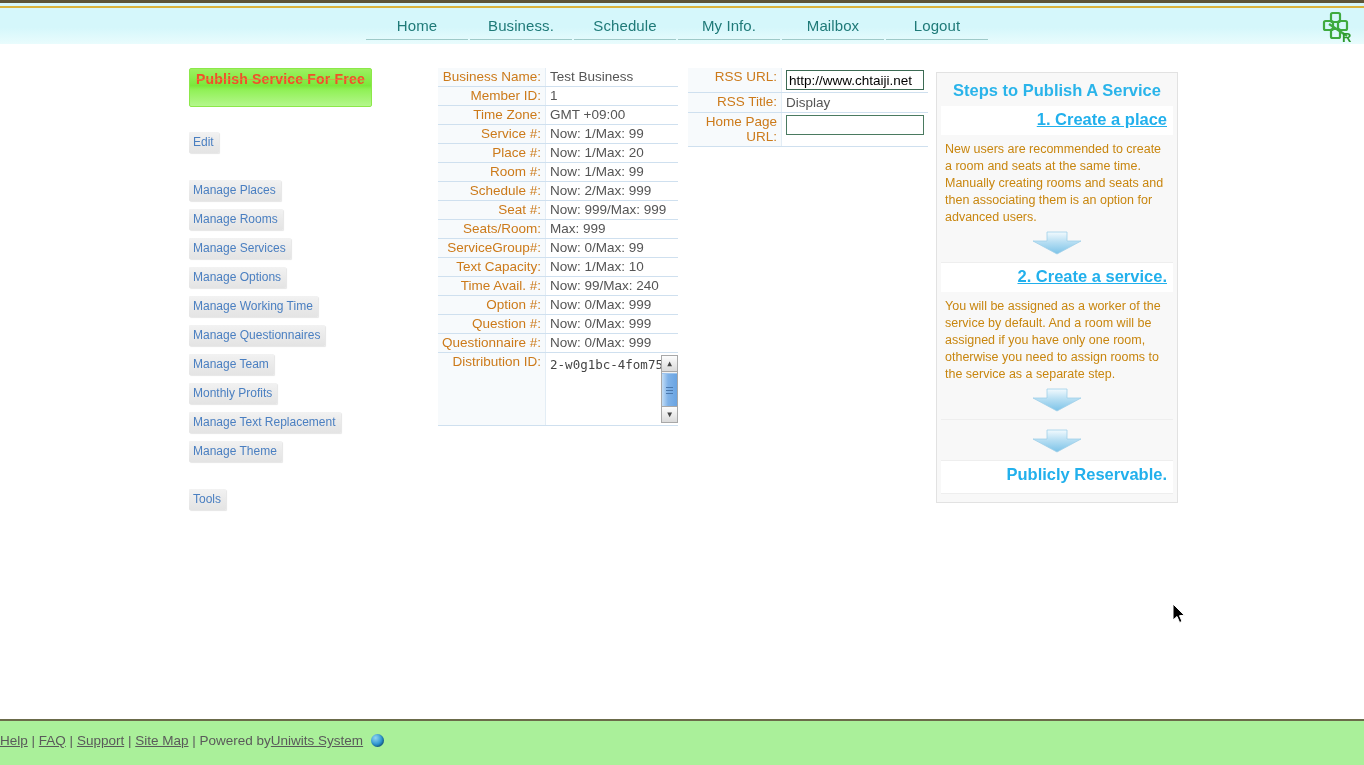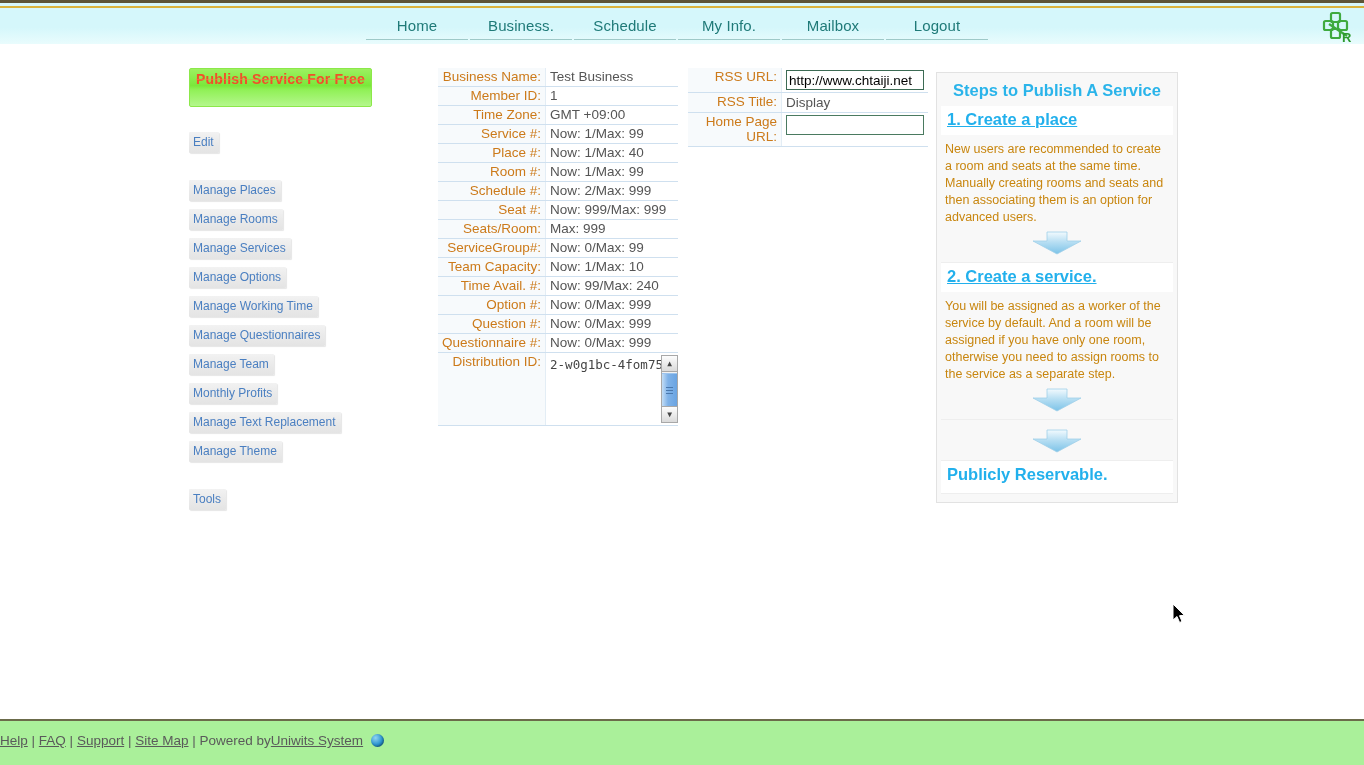--- a/index.html
+++ b/index.html
@@ -194,21 +194,21 @@
   }
   #steps-title {
     text-align: center;
     color: #2ab4ea;
     font-weight: bold;
     font-size: 16.5px;
     padding: 8px 0 6px 0;
   }
   .step-head {
     background: #ffffff;
-    text-align: left;
+    text-align: right;
     padding: 3px 6px 5px 6px;
     margin: 0 4px;
   }
   .step-head a {
     color: #22b0ec;
     font-weight: bold;
     font-size: 16.5px;
     text-decoration: underline;
     cursor: pointer;
     line-height: 21px;
@@ -364,21 +364,21 @@
         <tr>
           <td class="lbl">Time Zone:</td>
           <td class="val">GMT +09:00</td>
         </tr>
         <tr>
           <td class="lbl">Service #:</td>
           <td class="val">Now: 1/Max: 99</td>
         </tr>
         <tr>
           <td class="lbl">Place #:</td>
-          <td class="val">Now: 1/Max: 40</td>
+          <td class="val">Now: 1/Max: 20</td>
         </tr>
         <tr>
           <td class="lbl">Room #:</td>
           <td class="val">Now: 1/Max: 99</td>
         </tr>
         <tr>
           <td class="lbl">Schedule #:</td>
           <td class="val">Now: 2/Max: 999</td>
         </tr>
         <tr>
@@ -387,21 +387,21 @@
         </tr>
         <tr>
           <td class="lbl">Seats/Room:</td>
           <td class="val">Max: 999</td>
         </tr>
         <tr>
           <td class="lbl">ServiceGroup#:</td>
           <td class="val">Now: 0/Max: 99</td>
         </tr>
         <tr>
-          <td class="lbl">Team Capacity:</td>
+          <td class="lbl">Text Capacity:</td>
           <td class="val">Now: 1/Max: 10</td>
         </tr>
         <tr>
           <td class="lbl">Time Avail. #:</td>
           <td class="val">Now: 99/Max: 240</td>
         </tr>
         <tr>
           <td class="lbl">Option #:</td>
           <td class="val">Now: 0/Max: 999</td>
         </tr>

